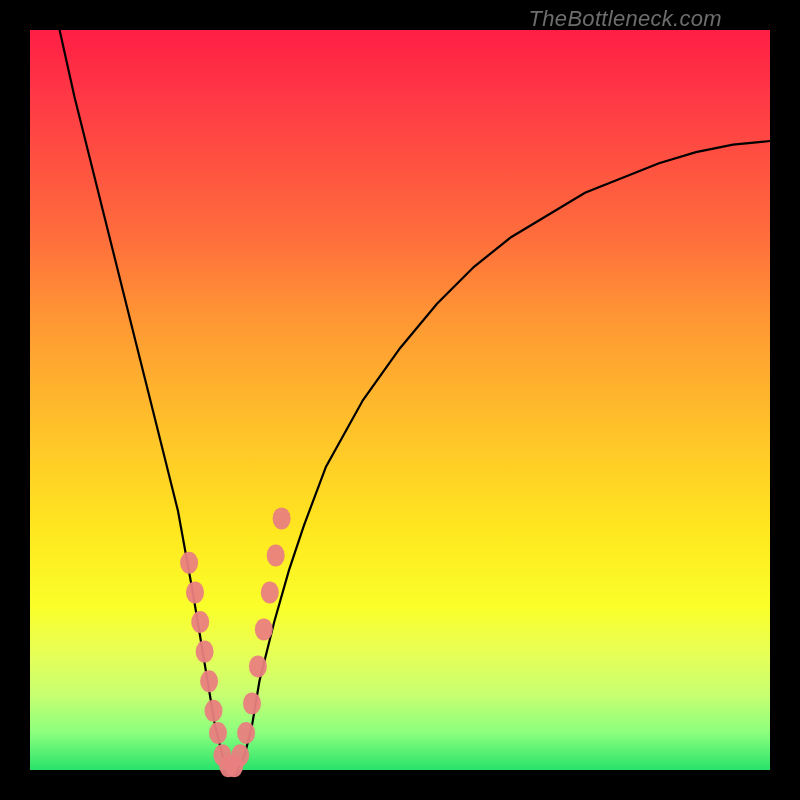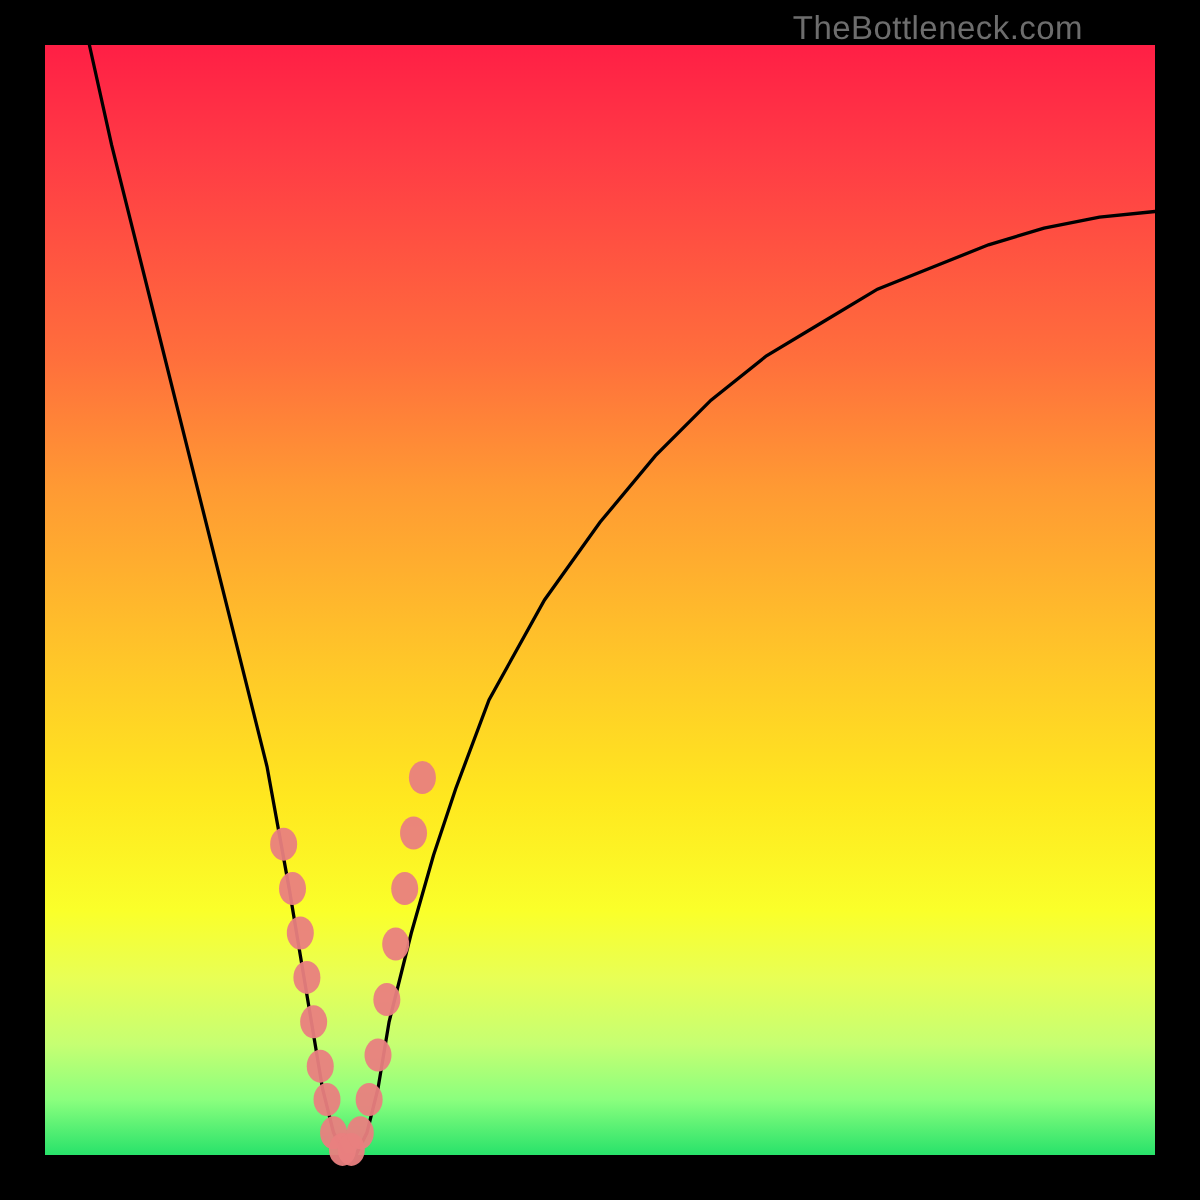--- a/index.html
+++ b/index.html
@@ -11,20 +11,21 @@
     background: #000;
     font-family: Arial, Helvetica, sans-serif;
   }
   .frame {
     position: absolute;
     left: 0;
     top: 0;
     width: 732px;
     height: 800px;
     background: #000;
+    font-style: italic;
   }
   .plot {
     position: absolute;
     left: 30px;
     top: 30px;
     width: 740px;
     height: 740px;
     background: linear-gradient(to bottom,
       #ff1f45 0%,
       #ff3b45 10%,

